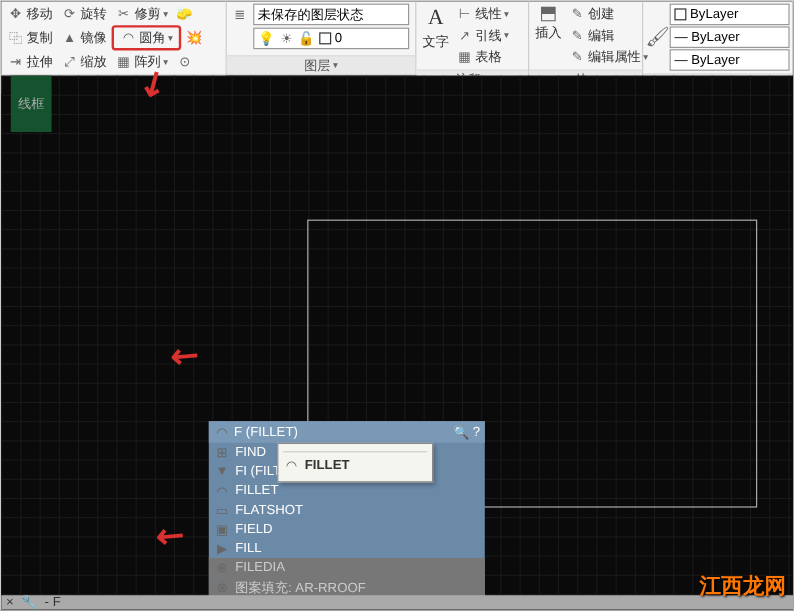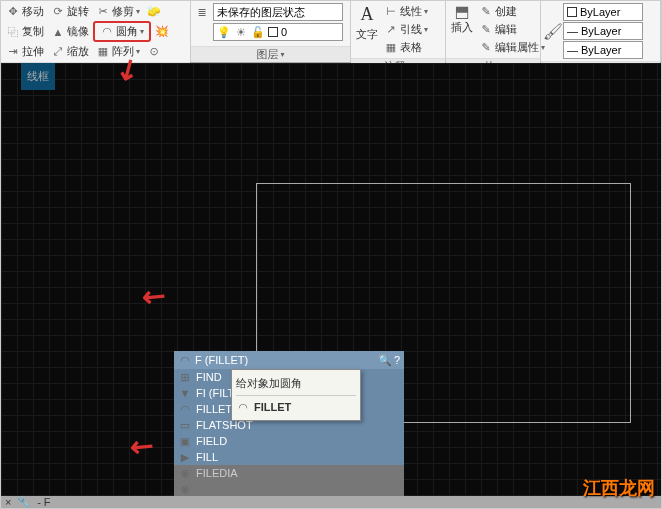--- a/index.html
+++ b/index.html
@@ -6,24 +6,24 @@
 body{width:662px;height:509px;background:#000;position:relative;overflow:hidden;border:1px solid #ccc}
 .ribbon{background:#f5f5f5;border-bottom:1px solid #aaa;height:62px;display:flex}
 .panel{border-right:1px solid #ccc;display:flex;flex-direction:column;position:relative}
 .panel-body{flex:1;display:flex;padding:2px}
 .panel-title{height:16px;background:#e8e8e8;color:#555;border-top:1px solid #ddd;display:flex;align-items:center;justify-content:center;gap:2px}
 .btn{display:flex;align-items:center;gap:2px;padding:1px 3px;color:#333;white-space:nowrap}
 .col{display:flex;flex-direction:column;gap:1px}
 .row{display:flex;gap:1px}
 .ico{width:14px;height:14px;display:inline-flex;align-items:center;justify-content:center;color:#666}
 .highlight-box{border:2px solid #d93030;border-radius:3px;padding:0 2px}
-.dd{width:80px;height:18px;border:1px solid #999;background:#fff;display:flex;align-items:center;padding:0 3px;gap:3px}
+.dd{width:100px;height:18px;border:1px solid #999;background:#fff;display:flex;align-items:center;padding:0 3px;gap:3px}
 .viewport{position:absolute;top:62px;left:0;right:0;bottom:12px;background:#0a0a0a}
 .grid{position:absolute;inset:0;background-image:linear-gradient(#1a1a1a 1px,transparent 1px),linear-gradient(90deg,#1a1a1a 1px,transparent 1px);background-size:16px 16px}
-.tab{position:absolute;top:0;left:20px;background:#0c4a6e;color:#aaa;padding:6px 6px;font-size:10px}
+.tab{position:absolute;top:0;left:8px;background:#14532d;color:#aaa;padding:16px 6px;font-size:10px}
 .rect{position:absolute;border:1px solid #aaa;top:120px;left:255px;width:375px;height:240px}
 .arrow-red{position:absolute;color:#d93030;font-size:28px;font-weight:bold}
 .arrow-red.a1{top:52px;left:116px;transform:rotate(60deg)}
 .arrow-red.a2{top:280px;left:142px;transform:rotate(130deg)}
 .arrow-red.a3{top:430px;left:130px;transform:rotate(130deg)}
 .popup{position:absolute;left:173px;top:350px;width:230px;background:#6b8aa8}
 .popup-hdr{height:18px;background:#7a99b7;display:flex;align-items:center;justify-content:space-between;padding:0 4px;color:#fff}
 .popup-hdr-ico{display:flex;gap:2px}
 .ac-item{display:flex;align-items:center;gap:4px;padding:1px 4px;color:#fff}
 .ac-item.dim{background:#777;color:#ccc}
@@ -255,25 +255,25 @@
  <div class="ac-item">
       <span class="ico">▶</span>
       <span>FILL</span>
     </div>
  <div class="ac-item dim">
       <span class="ico">⊗</span>
       <span>FILEDIA</span>
     </div>
  <div class="ac-item dim">
       <span class="ico">⊗</span>
+      <span>图案填充: AR-RROOF</span>
     </div>
 </div>
 
 <div class="tooltip">
- <div class="tooltip-row">给对象加圆角</div>
  <div class="tt-sep"></div>
  <div class="tooltip-row">
       <span class="ico">◠</span>
       <b>FILLET</b>
     </div>
 </div>
 
 <div class="cmdline">
  <span>×</span>
  <span>🔧</span>

